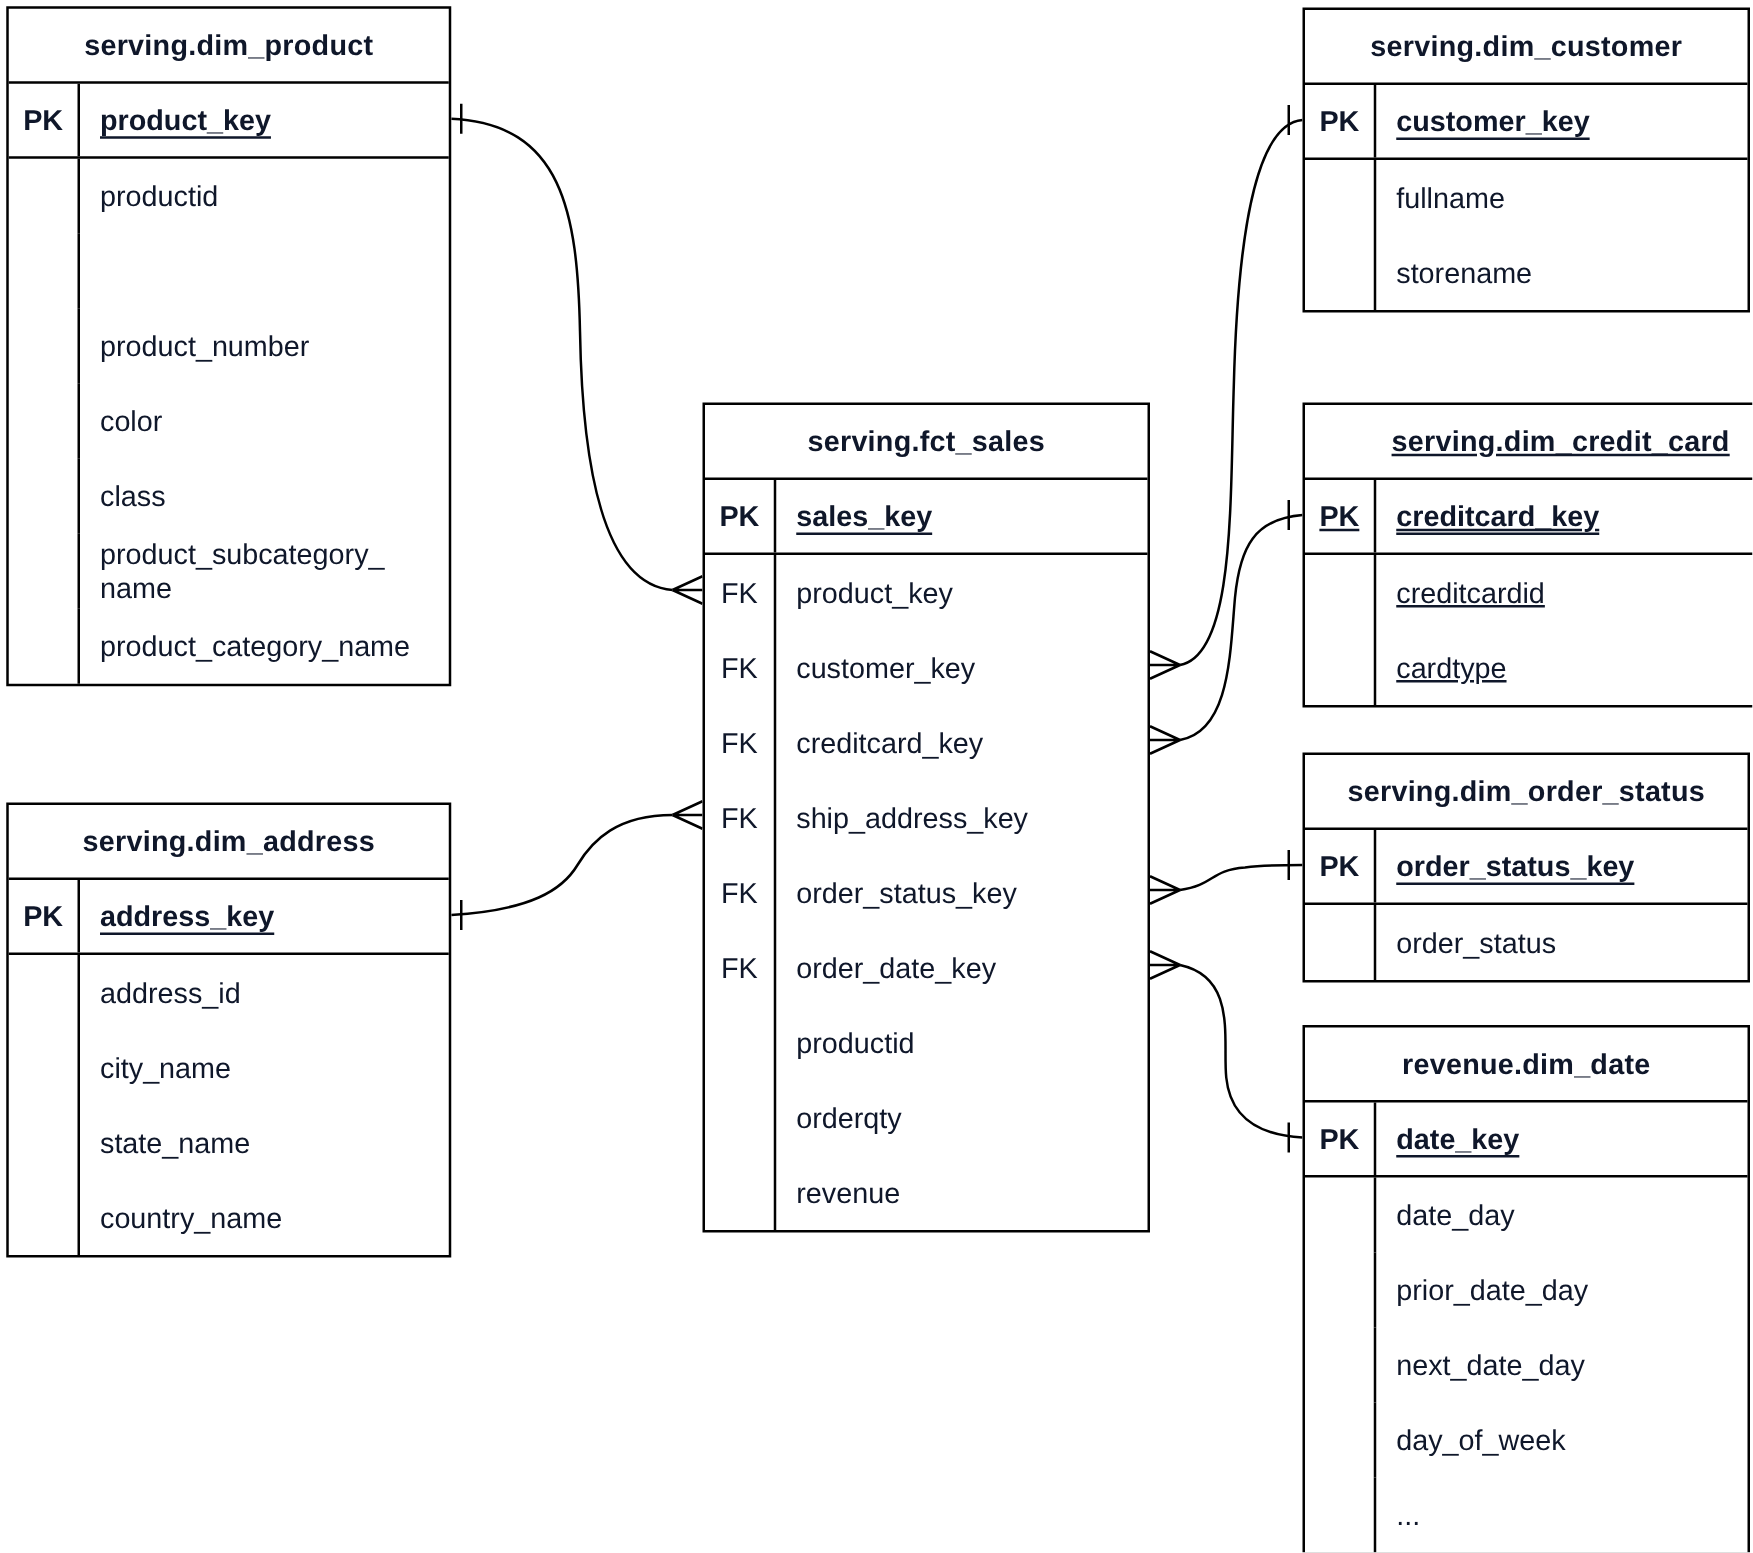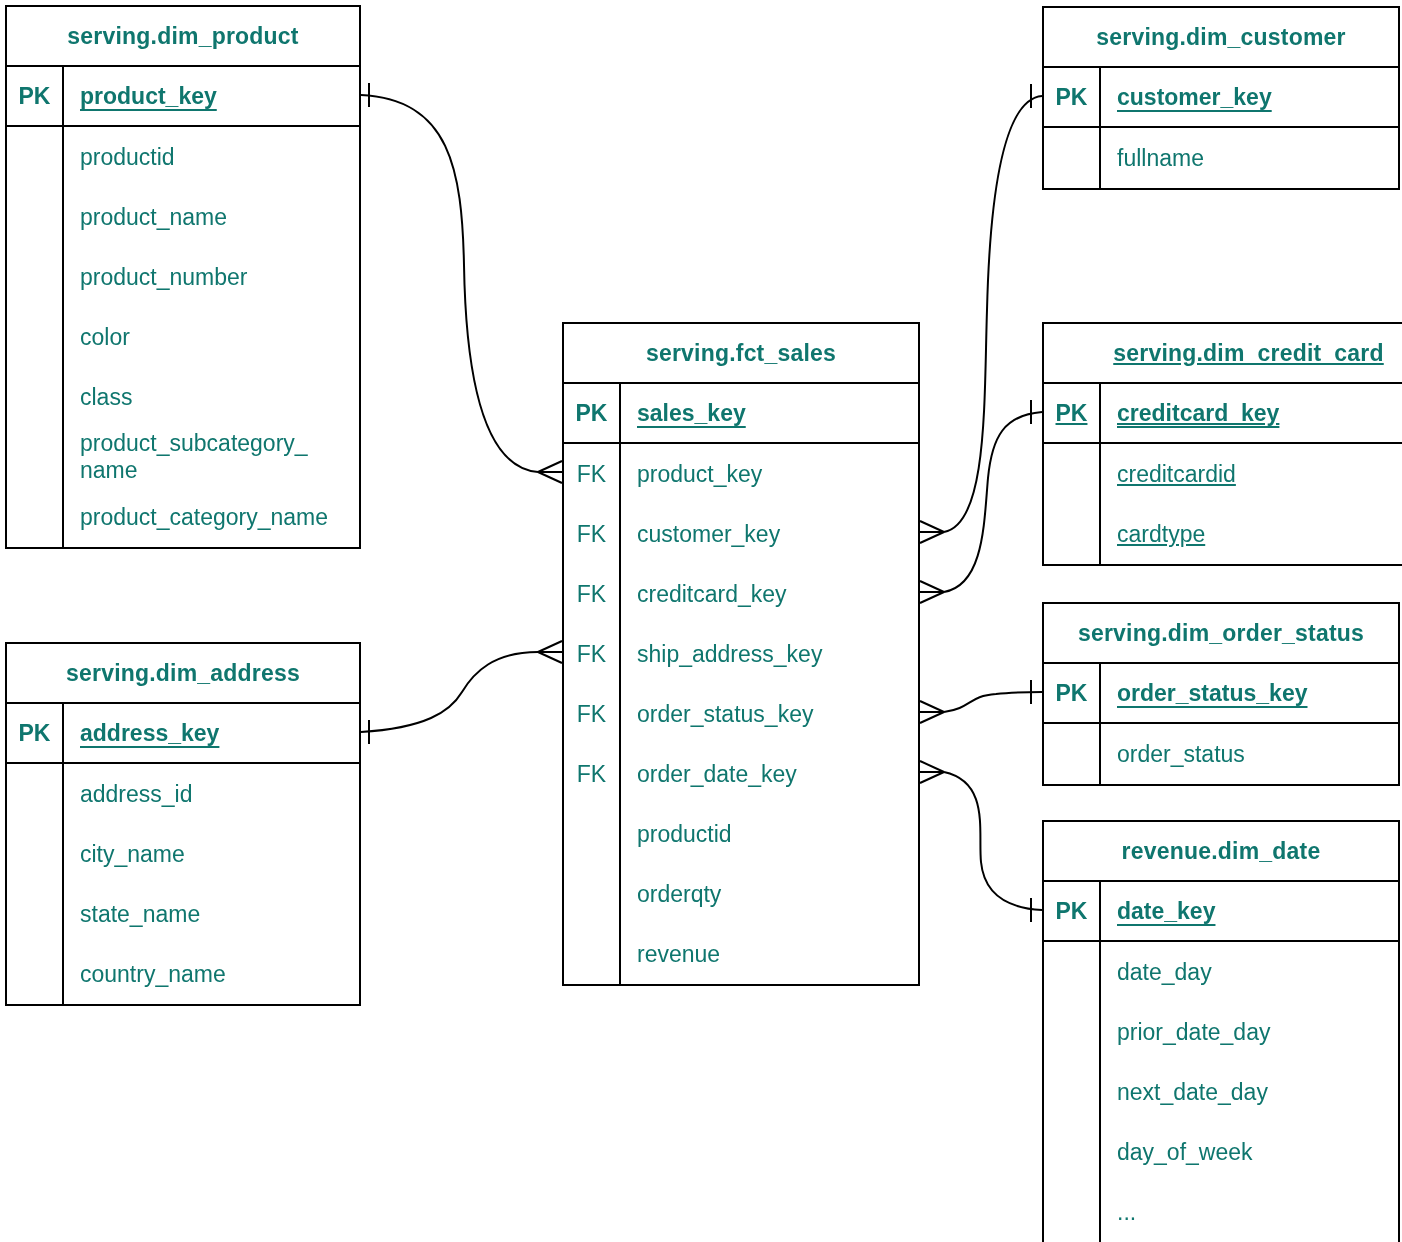--- a/index.html
+++ b/index.html
@@ -1,18 +1,18 @@
 <!DOCTYPE html>
 <html><head>
 <meta charset="utf-8">
 <style>
   html,body{margin:0;padding:0;background:#fff;}
   .canvas{
     position:relative;width:1402px;height:1242px;background:#ffffff;
-    font-family:"Liberation Sans",sans-serif;color:#0f766e;overflow:hidden;
+    font-family:"Liberation Sans",sans-serif;color:#0f172a;overflow:hidden;
   }
   .tbl{position:absolute;background:#fff;border:2px solid #000;box-sizing:border-box;}
   .tbl-title{
     height:58px;border-bottom:2px solid #000;display:flex;align-items:center;
     justify-content:center;font-weight:700;font-size:23px;letter-spacing:0.2px;
   }
   .row{display:flex;min-height:60px;box-sizing:border-box;align-items:stretch;}
   .pk-row{height:60px;border-bottom:2px solid #000;}
   .cell{box-sizing:border-box;}
   .tag{
@@ -80,21 +80,20 @@
     <div class="row pk-row">
       <div class="cell tag pk-tag">PK</div>
       <div class="cell name"><span class="pk-name">product_key</span></div>
     </div>
     <div class="row">
         <div class="cell tag"></div>
         <div class="cell name">productid</div>
       </div>
     <div class="row">
         <div class="cell tag"></div>
-        <div class="cell name">product_name</div>
       </div>
     <div class="row">
         <div class="cell tag"></div>
         <div class="cell name">product_number</div>
       </div>
     <div class="row">
         <div class="cell tag"></div>
         <div class="cell name">color</div>
       </div>
     <div class="row">
@@ -115,20 +114,24 @@
   <div class="tbl" style="left:1042px;top:6px;width:358px;">
     <div class="tbl-title">serving.dim_customer</div>
     <div class="row pk-row">
       <div class="cell tag pk-tag">PK</div>
       <div class="cell name"><span class="pk-name">customer_key</span></div>
     </div>
     <div class="row">
         <div class="cell tag"></div>
         <div class="cell name">fullname</div>
       </div>
+    <div class="row">
+        <div class="cell tag"></div>
+        <div class="cell name">storename</div>
+      </div>
   </div>
 
   <div class="tbl" style="left:562px;top:322px;width:358px;">
     <div class="tbl-title">serving.fct_sales</div>
     <div class="row pk-row">
       <div class="cell tag pk-tag">PK</div>
       <div class="cell name"><span class="pk-name">sales_key</span></div>
     </div>
     <div class="row">
         <div class="cell tag">FK</div>

